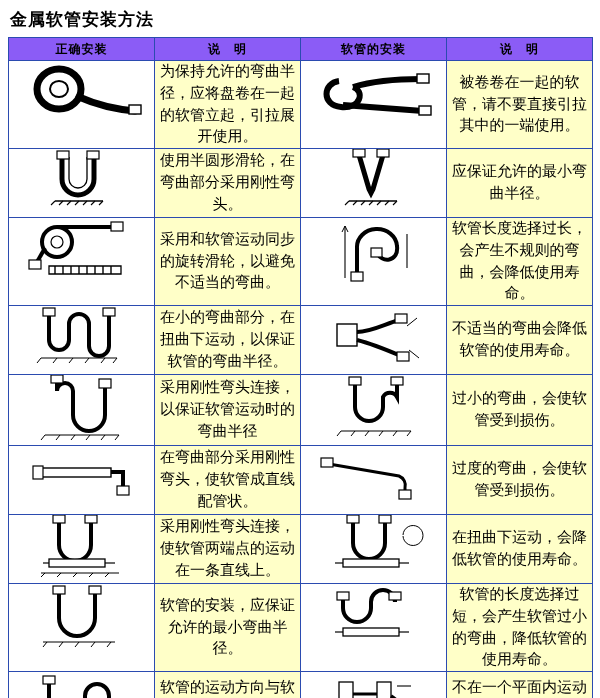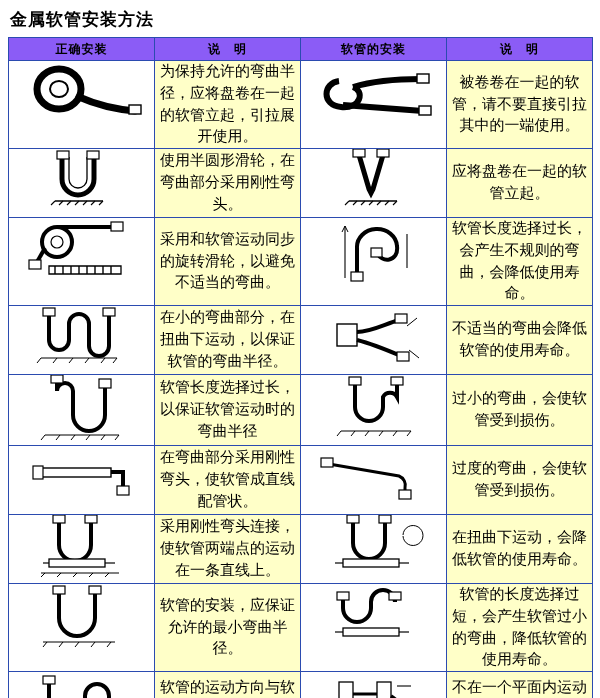--- a/index.html
+++ b/index.html
@@ -158,21 +158,21 @@
                 <line x1="48" y1="52" x2="44" y2="56" stroke-width="1.1"></line>
                 <line x1="56" y1="52" x2="52" y2="56" stroke-width="1.1"></line>
                 <line x1="64" y1="52" x2="60" y2="56" stroke-width="1.1"></line>
                 <line x1="72" y1="52" x2="68" y2="56" stroke-width="1.1"></line>
                 <line x1="80" y1="52" x2="76" y2="56" stroke-width="1.1"></line>
                 <line x1="88" y1="52" x2="84" y2="56" stroke-width="1.1"></line>
               </g>
             </svg>
           </span>
         </td>
-        <td class="txt-cell">应将盘卷在一起的软管立起。</td>
+        <td class="txt-cell">应保证允许的最小弯曲半径。</td>
       </tr>
 
       <tr>
         <td class="img-cell">
           <span class="fig">
             <svg width="134" height="66" viewBox="0 0 134 66">
               <g stroke="#000" fill="none" stroke-width="1.4">
                 <circle cx="42" cy="24" r="15" stroke-width="4"></circle>
                 <circle cx="42" cy="24" r="6" stroke-width="1.2"></circle>
                 <path d="M42 9 L100 9" stroke-width="4"></path>
@@ -261,21 +261,21 @@
                 <line x1="30" y1="60" x2="26" y2="65" stroke-width="1"></line>
                 <line x1="45" y1="60" x2="41" y2="65" stroke-width="1"></line>
                 <line x1="60" y1="60" x2="56" y2="65" stroke-width="1"></line>
                 <line x1="75" y1="60" x2="71" y2="65" stroke-width="1"></line>
                 <line x1="90" y1="60" x2="86" y2="65" stroke-width="1"></line>
                 <line x1="104" y1="60" x2="100" y2="65" stroke-width="1"></line>
               </g>
             </svg>
           </span>
         </td>
-        <td class="txt-cell">软管长度选择过长，以保证软管运动时的弯曲半径</td>
+        <td class="txt-cell">采用刚性弯头连接，以保证软管运动时的弯曲半径</td>
         <td class="img-cell">
           <span class="fig">
             <svg width="134" height="70" viewBox="0 0 134 70">
               <g stroke="#000" fill="none" stroke-width="1.4">
                 <path d="M48 8 L48 32 A14 14 0 0 0 76 32 L76 22 A8 8 0 0 1 90 22 L90 10" stroke-width="4"></path>
                 <rect x="42" y="2" width="12" height="8" fill="#fff" stroke-width="1.2"></rect>
                 <rect x="84" y="2" width="12" height="8" fill="#fff" stroke-width="1.2"></rect>
                 <line x1="34" y1="56" x2="104" y2="56" stroke-width="1.2"></line>
                 <line x1="34" y1="56" x2="30" y2="61" stroke-width="1"></line>
                 <line x1="48" y1="56" x2="44" y2="61" stroke-width="1"></line>

